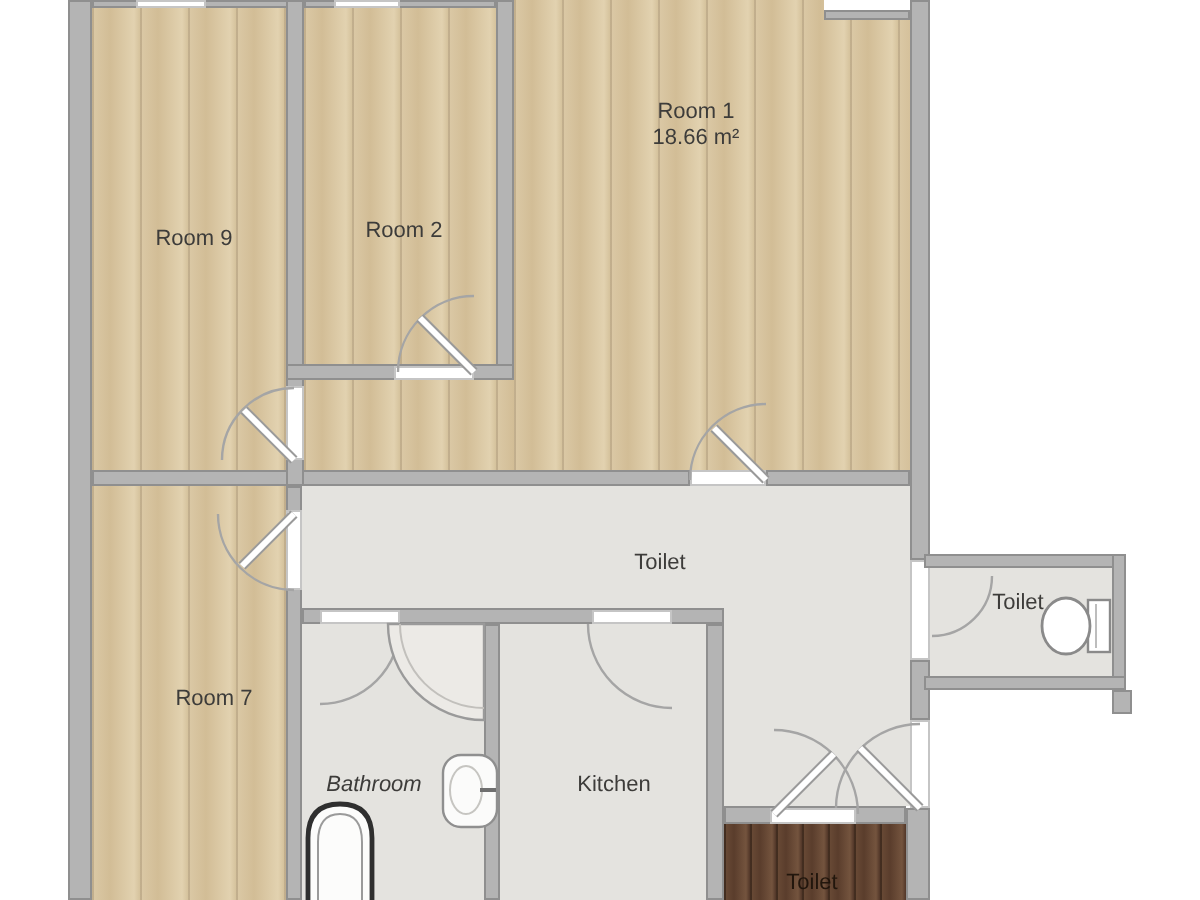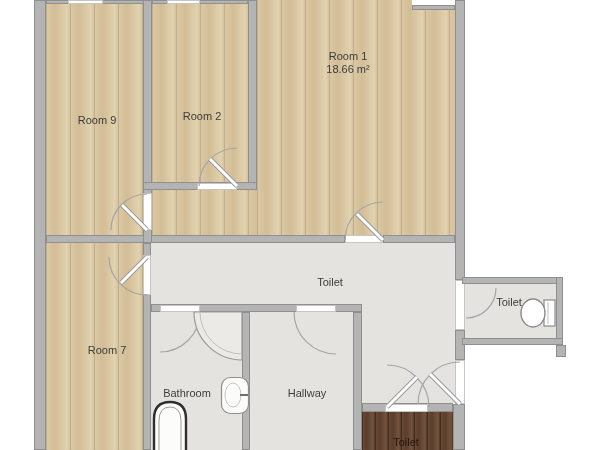--- a/index.html
+++ b/index.html
@@ -151,17 +151,17 @@
 
   <div class="abs label" style="left:348px;top:63px;">
     <div>Room 1</div>
     <div>18.66 m²</div>
   </div>
   <div class="abs label" style="left:202px;top:92px;margin-top:24px;">Room 2</div>
   <div class="abs label" style="left:97px;top:120px;">Room 9</div>
   <div class="abs label" style="left:107px;top:350px;">Room 7</div>
   <div class="abs label" style="left:330px;top:282px;">Toilet</div>
   <div class="abs label" style="left:509px;top:302px;">Toilet</div>
-  <div class="abs label" style="left:187px;top:393px;">Bathroom</div>
-  <div class="abs label" style="left:307px;top:393px;">Hallway</div>
+  <div class="abs label" style="left:187px;top:393px;font-style:italic;">Bathroom</div>
+  <div class="abs label" style="left:307px;top:393px;">Kitchen</div>
   <div class="abs label balcony" style="left:406px;top:442px;">Toilet</div>
 
 </div>
 
 </body></html>

